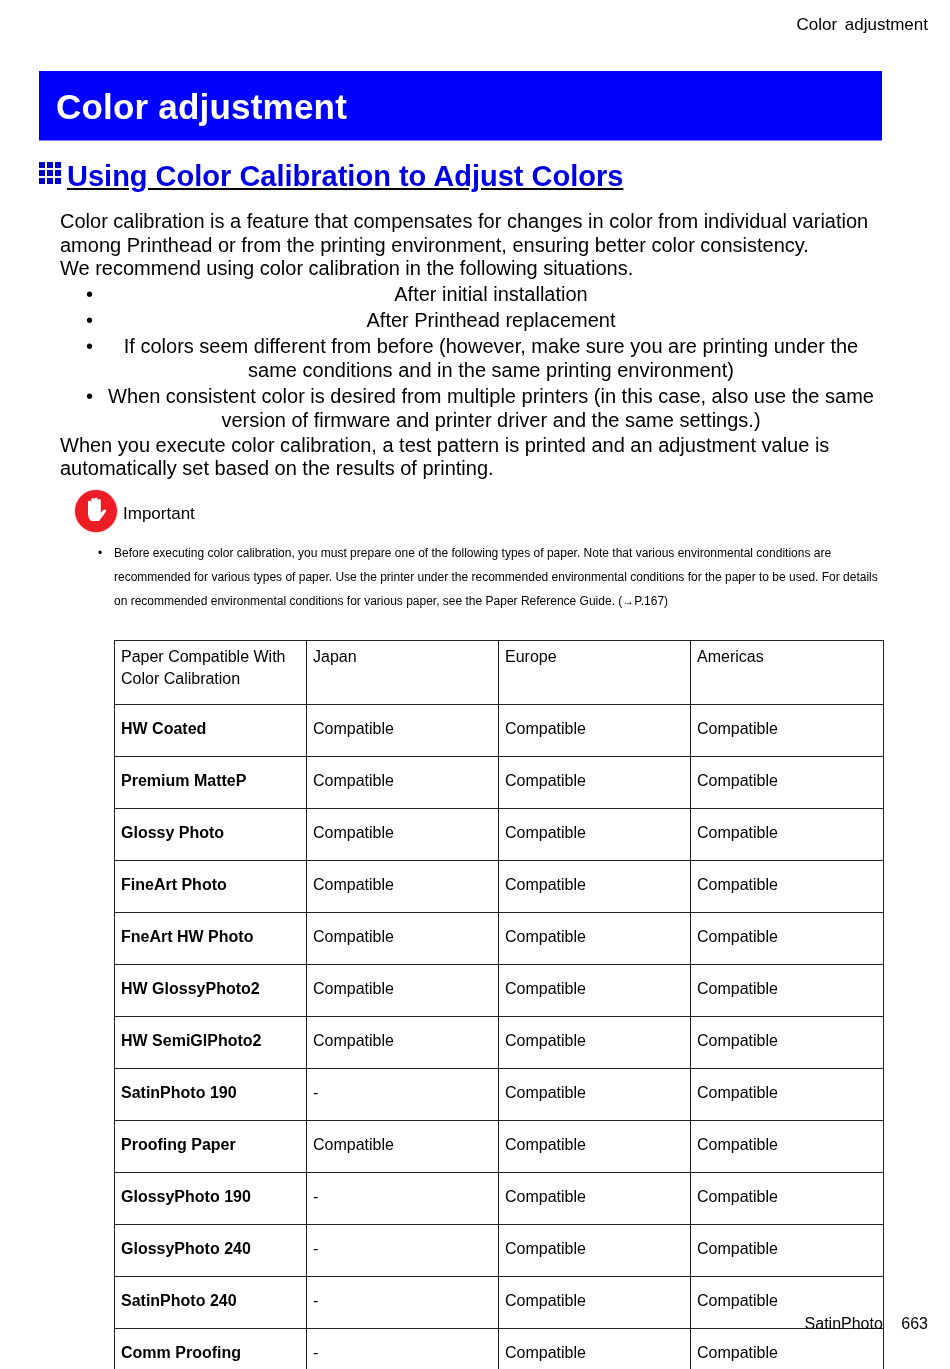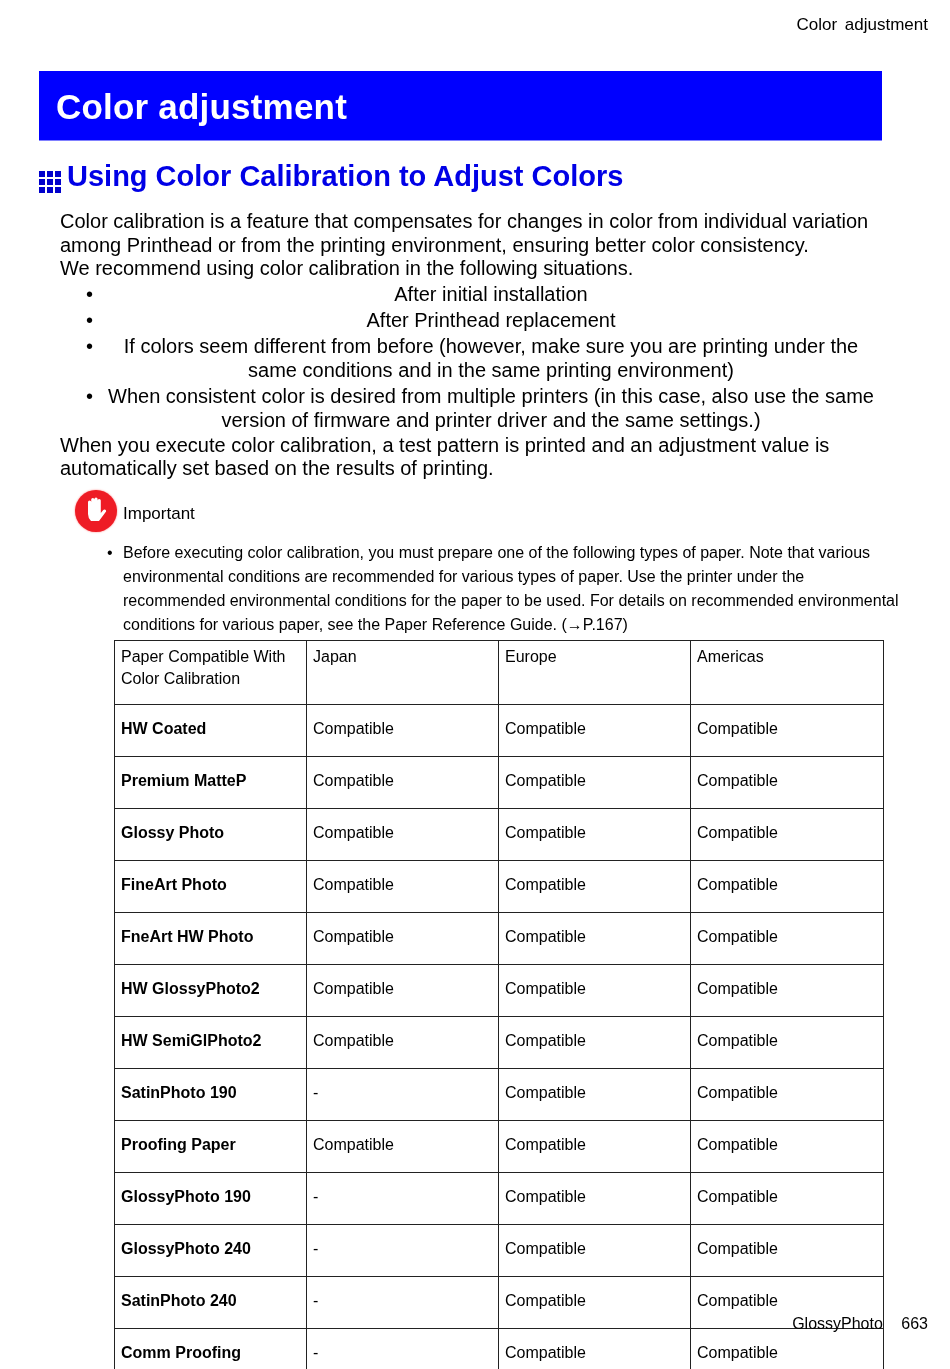--- a/index.html
+++ b/index.html
@@ -3,36 +3,36 @@
 <meta charset="utf-8">
 <style>
   html, body { margin: 0; padding: 0; background: #ffffff; }
   body { width: 950px; height: 1369px; position: relative; overflow: hidden;
          font-family: "Liberation Sans", sans-serif; color: #000; }
   .running-head { position: absolute; right: 22px; top: 15px; font-size: 17px; word-spacing: 3px; }
   .chapter-bar { position: absolute; left: 39px; top: 71px; width: 843px; height: 69px;
                  background: #0000ff; border-bottom: 1px solid #8080ff; }
   .chapter-bar h1 { margin: 0; position: absolute; left: 17px; top: 16px; color: #fff;
                     font-size: 35px; font-weight: bold; letter-spacing: 0.2px; }
-  .section-title { position: absolute; left: 39px; top: 160px; display: flex; align-items: flex-end; }
+  .section-title { position: absolute; left: 39px; top: 160px; display: flex; align-items: flex-start; text-decoration: underline; }
   .grid-icon { width: 22px; height: 22px; display: grid; grid-template-columns: repeat(3, 6px);
                grid-template-rows: repeat(3, 6px); gap: 2px; margin-right: 6px; margin-top: 2px; }
   .grid-icon span { background: #0000cc; display: block; }
   .section-title h2 { margin: 0; color: #0000e6; font-size: 29px; font-weight: bold; }
   .body-text { position: absolute; left: 60px; top: 210px; width: 820px; font-size: 20px; line-height: 23.5px; }
   .body-text p { margin: 0; }
   .bullets { list-style: none; margin: 1px 0 0 0; padding: 0 0 0 42px; }
   .bullets li { position: relative; margin-bottom: 2px; line-height: 24px; text-align: center; }
   .bullets li::before { content: "\2022"; position: absolute; left: -16px; top: 0; }
   .important { position: absolute; left: 75px; top: 490px; display: flex; align-items: center; }
   .hand-icon { width: 42px; height: 42px; border-radius: 50%; background: #ee1c25; position: relative;
                box-shadow: 0 0 2px #f77; }
   .hand-icon svg { position: absolute; left: 8px; top: 6px; }
   .important-label { font-size: 17px; margin-left: 6px; margin-bottom: -6px; }
-  .imp-bullets { position: absolute; left: 81px; top: 541px; width: 820px; font-size: 16px; }
+  .imp-bullets { position: absolute; left: 72px; top: 541px; width: 820px; font-size: 12px; }
   .imp-bullets ul { list-style: none; margin: 0; padding: 0 0 0 42px; }
   .imp-bullets li { position: relative; line-height: 24px; }
   .imp-bullets li::before { content: "\2022"; position: absolute; left: -16px; top: 0; }
   table.compat { position: absolute; left: 114px; top: 640px; width: 769px; border-collapse: collapse;
                  font-size: 16px; table-layout: fixed; }
   table.compat td, table.compat th { border: 1.5px solid #222; padding: 0 6px; vertical-align: top; text-align: left; }
   table.compat th { font-weight: normal; height: 58px; padding-top: 5px; line-height: 22px; }
   table.compat td { height: 36px; padding-top: 15px; }
   table.compat td.paper { font-weight: bold; }
   .footer { position: absolute; right: 22px; top: 1315px; font-size: 16px; }
@@ -186,15 +186,15 @@
       <tr>
         <td class="paper">RC Proofing 150</td>
         <td>-</td>
         <td>Compatible</td>
         <td>Compatible</td>
       </tr>
     </tbody>
 </table>
 
 <div class="footer">
-  <span>GlossyPhoto</span>
+  <span>SatinPhoto</span>
   <span>663</span>
 </div>
 
 </body></html>

